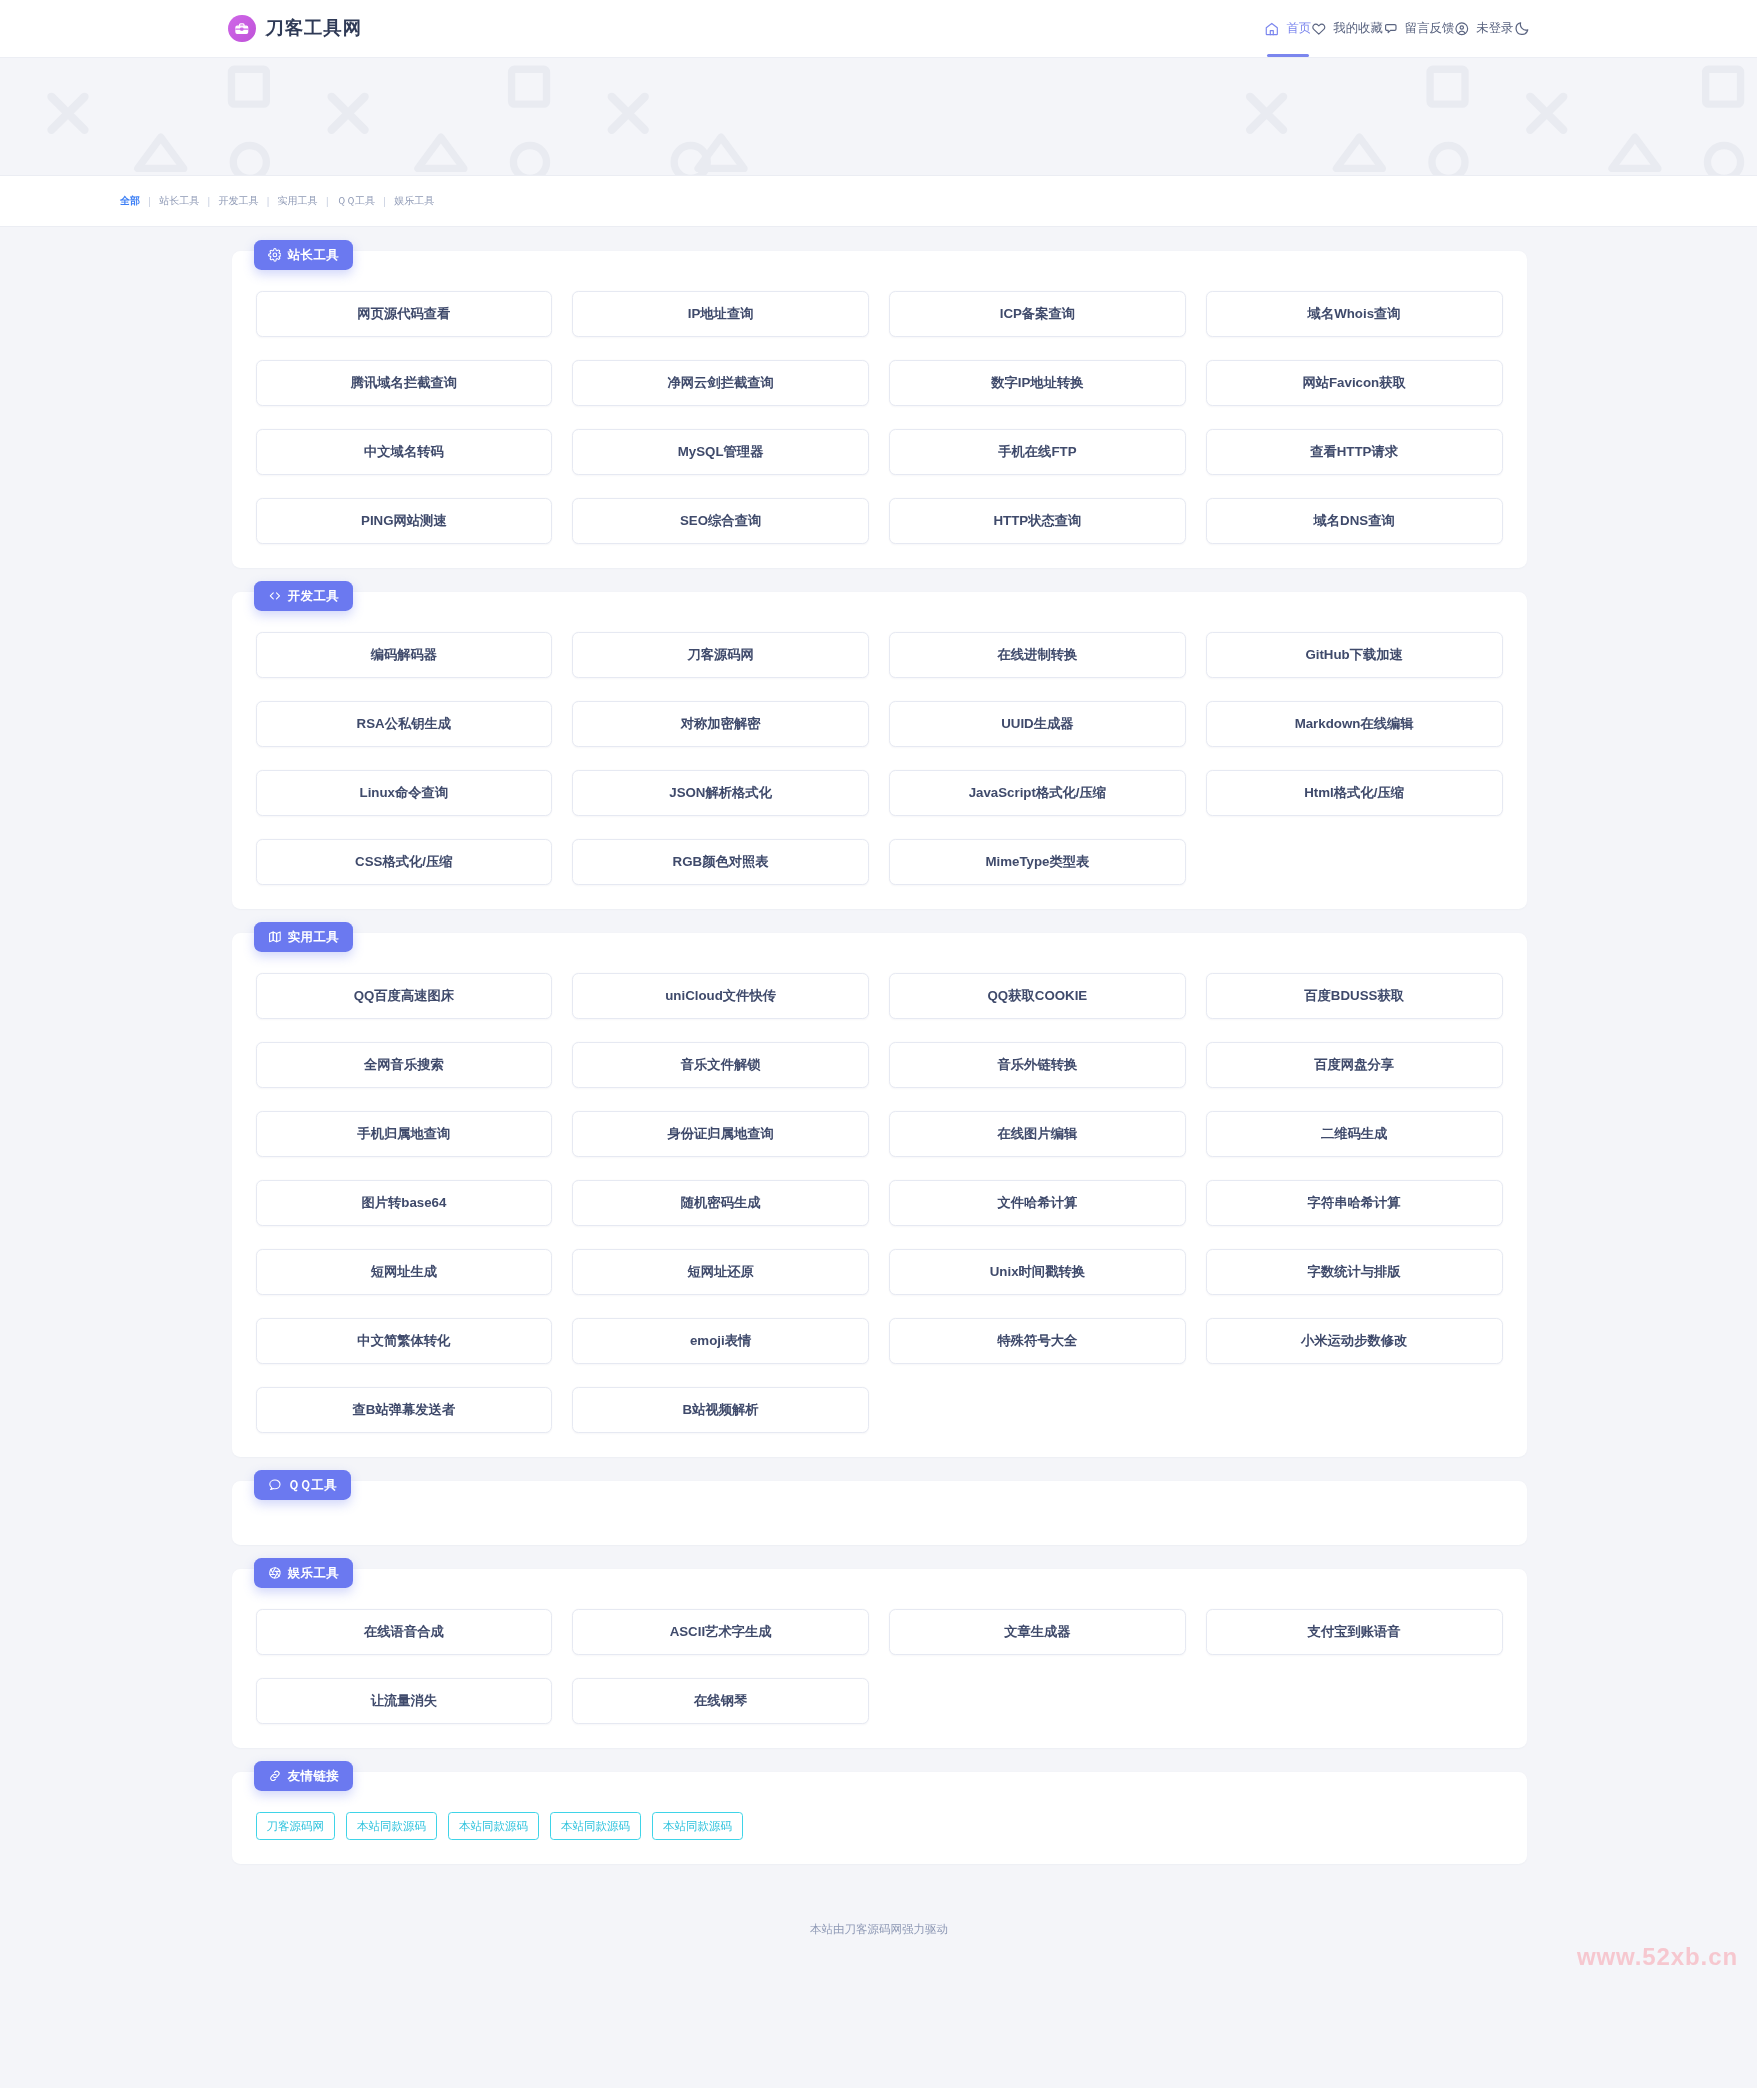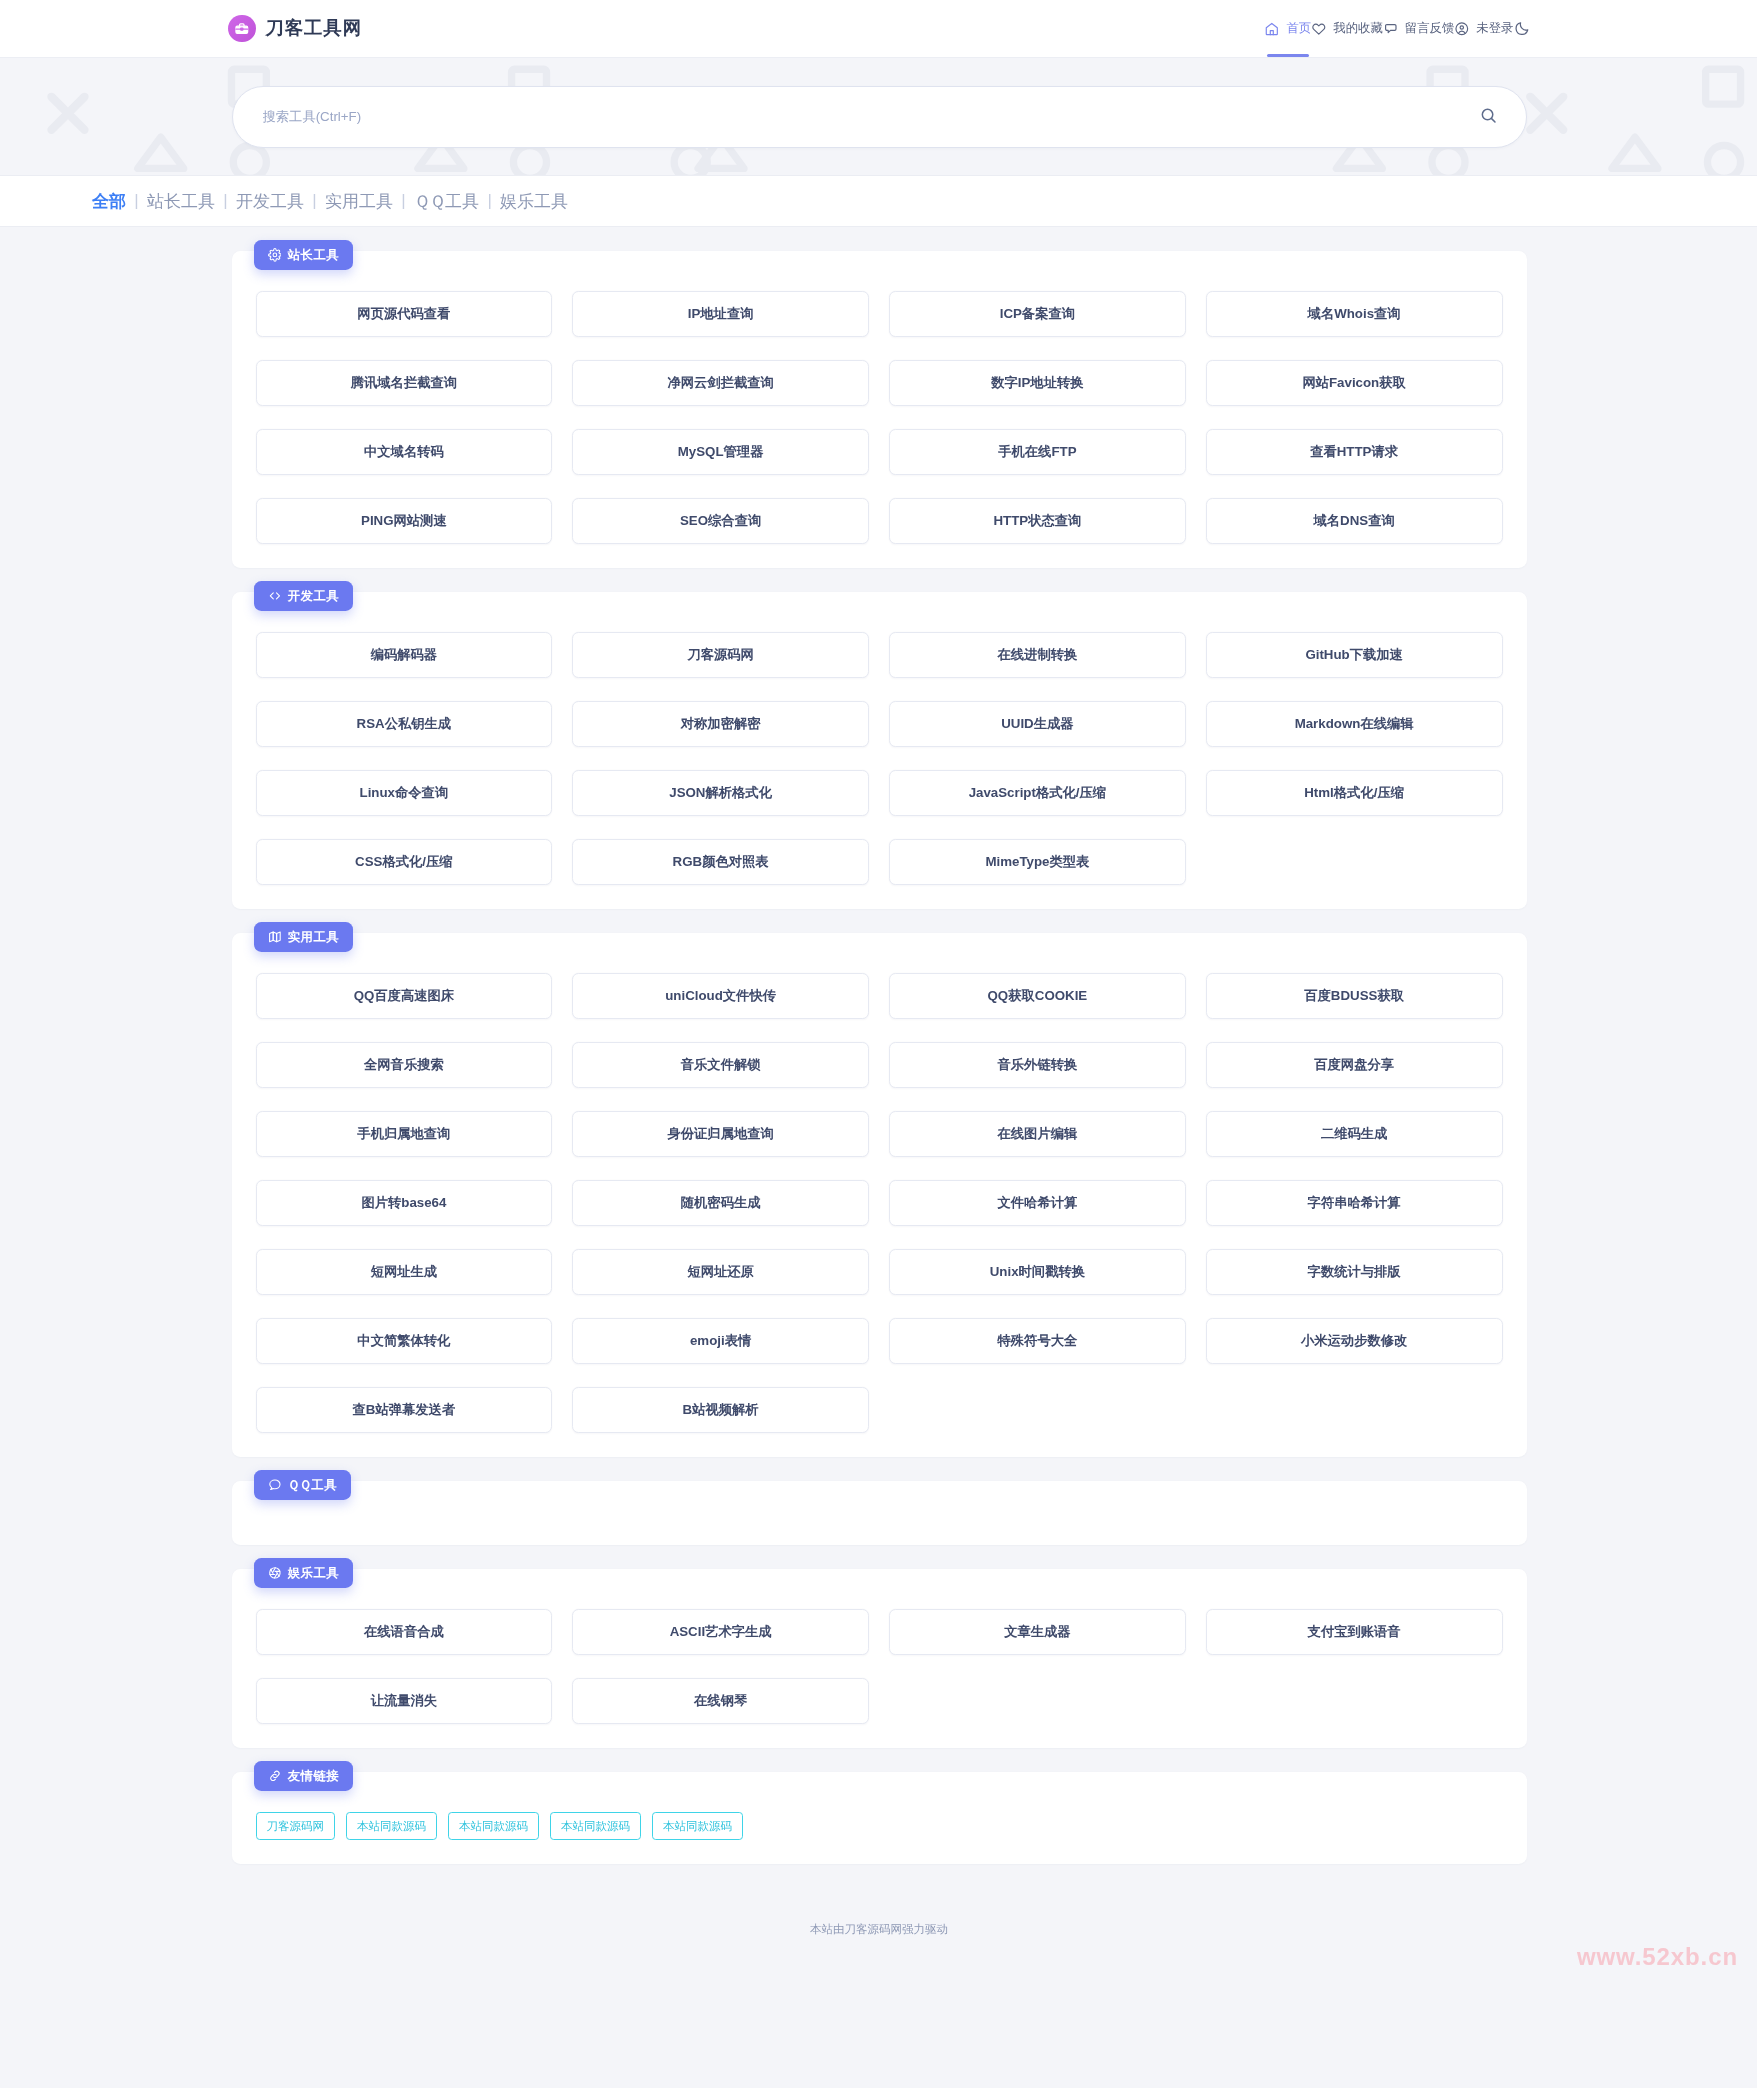--- a/index.html
+++ b/index.html
@@ -110,24 +110,24 @@
 
   
   .catbar {
     height: 51px;
     background: #ffffff;
     display: flex;
     align-items: center;
     border-bottom: 0.9px solid #ebedf3;
   }
   .catbar-inner {
-    margin-left: 92px;
-    display: flex;
-    align-items: center;
-    font-size: 17px;
+    margin-left: 120px;
+    display: flex;
+    align-items: center;
+    font-size: 10px;
   }
   .cat-link { color: #8e99b5; cursor: pointer; white-space: nowrap; }
   .cat-link.active { color: #3d7ff5; font-weight: bold; }
   .cat-sep { color: #c8cfe0; margin: 0 8.3px; }
 
   
   .page { background: #f4f5f9; padding: 24px 0 0 0; position: relative; }
   .wrap { width: 1295px; margin: 0 auto; position: relative; z-index: 2; }
 
   .section {
@@ -318,31 +318,20 @@
       <rect x="1557" y="12" width="38" height="38" rx="3"></rect>
       <rect x="1857" y="12" width="38" height="38" rx="3"></rect>
       <circle cx="272" cy="113" r="18"></circle>
       <circle cx="577" cy="113" r="18"></circle>
       <circle cx="752" cy="113" r="18"></circle>
       <circle cx="1577" cy="113" r="18"></circle>
       <circle cx="1877" cy="113" r="18"></circle>
     </g>
   </svg>
 
-  <div class="searchbox">
-    <input type="text" value="" placeholder="搜索工具(Ctrl+F)" style="">
-    <button class="search-btn">
-      <span>
-        <svg viewBox="0 0 24 24" width="19" height="19" fill="none" stroke="#5e6c8c" stroke-width="1.9" stroke-linecap="round">
-          <circle cx="10.8" cy="10.8" r="6.6"></circle>
-          <path d="M15.6 15.6 L20.2 20.2"></path>
-        </svg>
-      </span>
-    </button>
-  </div>
 </div>
 
 <div class="catbar">
   <div class="catbar-inner" id="catbar-inner">
       <span class="cat-link active">全部</span>
       <span class="cat-sep">|</span>
       <span class="cat-link">站长工具</span>
       <span class="cat-sep">|</span>
       <span class="cat-link">开发工具</span>
       <span class="cat-sep">|</span>

